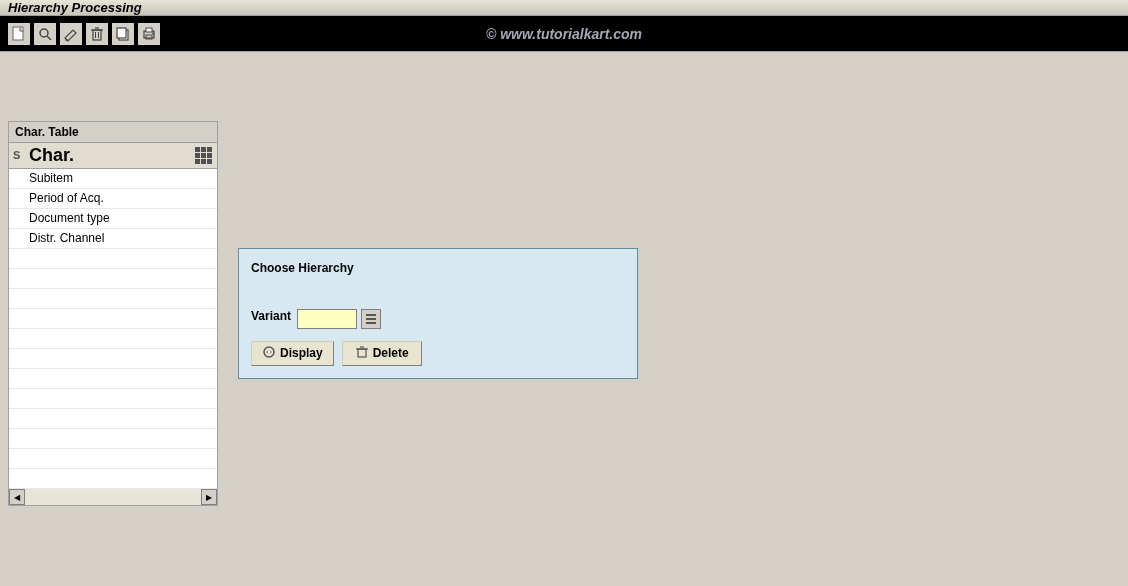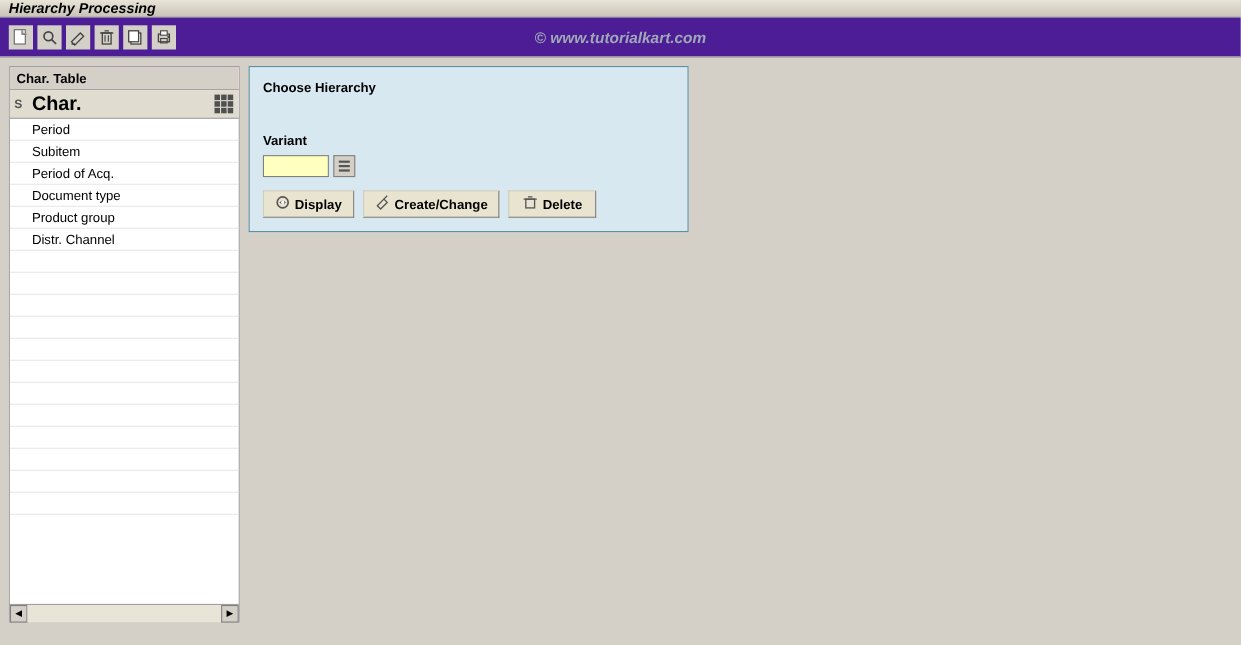--- a/index.html
+++ b/index.html
@@ -18,21 +18,21 @@
       border-bottom: 1px solid #a0a0a0;
       padding: 0 8px;
       font-weight: bold;
       font-size: 13px;
       font-style: italic;
       color: #000;
     }
 
     
     .toolbar {
-      background: #4c1d95;
+      background: #000000;
       border-bottom: 1px solid #a0a0a0;
       padding: 4px 8px;
       display: flex;
       align-items: center;
       gap: 4px;
       height: 36px;
       position: relative;
     }
 
     .toolbar-btn {
@@ -55,22 +55,23 @@
       font-size: 14px;
       font-style: italic;
       font-weight: bold;
       pointer-events: none;
     }
 
     
     .main-content {
       display: flex;
       padding: 8px;
-      gap: 8px;
+      gap: 20px;
       height: calc(586px - 36px - 28px);
+      align-items: center;
     }
 
     
     .char-table-panel {
       width: 210px;
       border: 1px solid #a0a0a0;
       background: #fff;
       display: flex;
       flex-direction: column;
     }
@@ -184,21 +185,21 @@
 
     .hierarchy-panel-title {
       font-size: 12px;
       font-weight: bold;
       color: #000;
       margin-bottom: 4px;
     }
 
     .variant-section {
       display: flex;
-      flex-direction: column;
+      flex-direction: row;
       gap: 6px;
       margin-top: 18px;
     }
 
     .variant-label {
       font-size: 12px;
       font-weight: bold;
     }
 
     .variant-input-row {
@@ -341,39 +342,31 @@
           <div class="grid-cell"></div>
             <div class="grid-cell"></div>
             <div class="grid-cell"></div>
         </div>
       </div>
     </div>
 
     <div class="table-body">
       <div class="table-rows" id="table-rows-container">
 
-      <div class="table-row">
-      <div class="row-s-cell"></div>
-      <div class="row-char-cell">Period</div>
-    </div>
           <div class="table-row">
       <div class="row-s-cell"></div>
       <div class="row-char-cell">Subitem</div>
     </div>
           <div class="table-row">
       <div class="row-s-cell"></div>
       <div class="row-char-cell">Period of Acq.</div>
     </div>
           <div class="table-row">
       <div class="row-s-cell"></div>
       <div class="row-char-cell">Document type</div>
-    </div>
-          <div class="table-row">
-      <div class="row-s-cell"></div>
-      <div class="row-char-cell">Product group</div>
     </div>
           <div class="table-row">
       <div class="row-s-cell"></div>
       <div class="row-char-cell">Distr. Channel</div>
     </div>
           <div class="table-row">
       <div class="row-s-cell"></div>
       <div class="row-char-cell"></div>
     </div>
           <div class="table-row">
@@ -452,29 +445,20 @@
         <span class="btn-icon">
           <svg width="14" height="14" viewBox="0 0 14 14">
             <circle cx="7" cy="7" r="5" fill="none" stroke="#555" stroke-width="1.5"></circle>
             <path d="M4 7 Q7 4 10 7 Q7 10 4 7" fill="#555"></path>
             <circle cx="7" cy="7" r="1.5" fill="white"></circle>
           </svg>
         </span>
         <span>Display</span>
       </button>
 
-      <button class="action-btn">
-        <span class="btn-icon">
-          <svg width="14" height="14" viewBox="0 0 14 14">
-            <path d="M2 10 L8 4 L11 7 L5 13 Z" fill="none" stroke="#555" stroke-width="1.2"></path>
-            <line x1="8" y1="4" x2="11" y2="1" stroke="#555" stroke-width="1.2"></line>
-          </svg>
-        </span>
-        <span>Create/Change</span>
-      </button>
 
       <button class="action-btn">
         <span class="btn-icon">
           <svg width="14" height="14" viewBox="0 0 14 14">
             <rect x="3" y="4" width="8" height="8" fill="none" stroke="#555" stroke-width="1.2"></rect>
             <line x1="1" y1="4" x2="13" y2="4" stroke="#555" stroke-width="1.2"></line>
             <line x1="5" y1="2" x2="9" y2="2" stroke="#555" stroke-width="1.2"></line>
           </svg>
         </span>
         <span>Delete</span>

